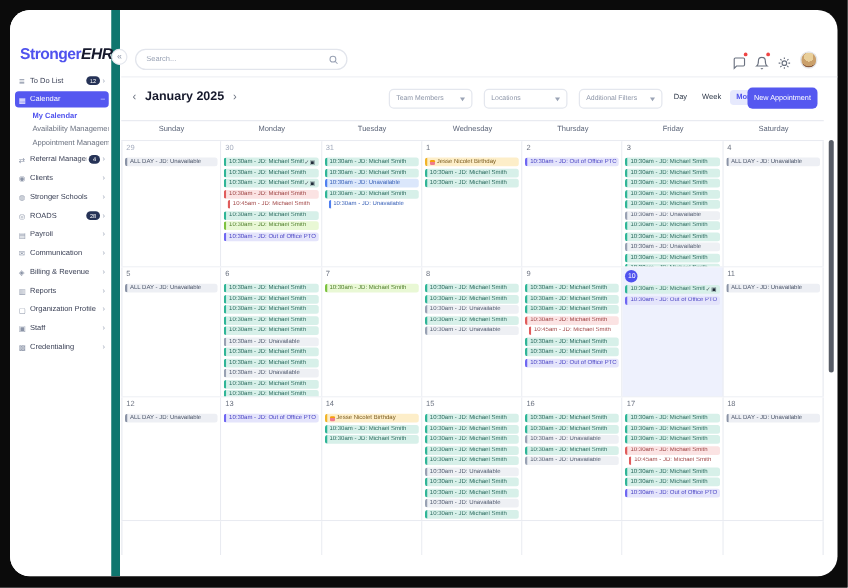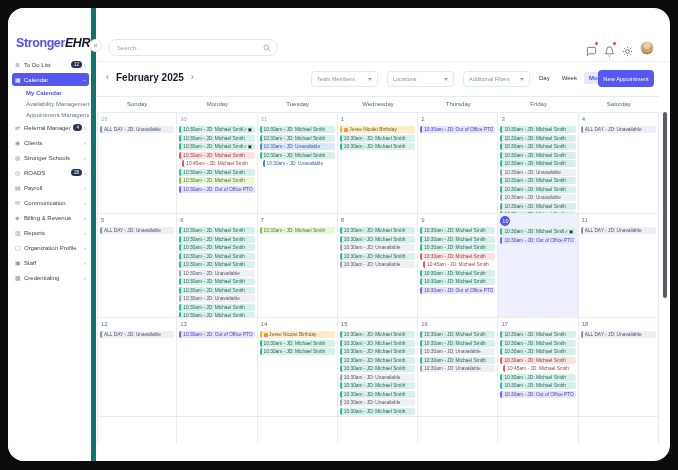--- a/index.html
+++ b/index.html
@@ -1,19 +1,19 @@
 <!DOCTYPE html>
 <html><head>
 <meta charset="utf-8">
 <style>
   html,body{margin:0;padding:0;width:678px;height:470px;background:#0b0b0b;font-family:"Liberation Sans",sans-serif;}
   *{box-sizing:border-box;}
   .card{position:absolute;left:8px;top:8px;width:662px;height:453px;background:#fff;border-radius:16px;overflow:hidden;}
   
-  .sidebar{position:absolute;left:0;top:0;width:88px;height:100%;background:#fff;border-right:5px solid #0f766e;z-index:2;padding-left:32px;}
+  .sidebar{position:absolute;left:0;top:0;width:88px;height:100%;background:#fff;border-right:7px solid #0f766e;z-index:2;padding-left:32px;}
   .logo{position:absolute;left:8px;top:28px;font-size:12.5px;font-weight:bold;letter-spacing:-0.4px;white-space:nowrap;}
   .logo .p1{color:#4f52ee;}
   .logo .p2{color:#16192c;font-style:italic;font-weight:800;}
   .collapse{position:absolute;left:81px;top:31px;width:13px;height:13px;border-radius:50%;background:#fff;border:1px solid #e4e7ee;color:#8a93a6;font-size:7px;line-height:11px;text-align:center;z-index:6;}
   .menu{position:absolute;left:4px;top:50px;right:2px;}
   .s-item{display:flex;align-items:center;height:13px;margin-bottom:2px;padding:0 3px;color:#3c4257;font-size:6px;border-radius:3px;cursor:pointer;}
   .s-item.active{background:#5558f0;color:#fff;}
   .s-ic{width:8px;font-size:6px;color:#8a93a6;margin-right:1px;flex:none;}
   .s-item.active .s-ic{color:#fff;}
   .s-lbl{flex:1;white-space:nowrap;overflow:hidden;}
@@ -176,21 +176,21 @@
               <path d="M12 2v3M12 19v3M2 12h3M19 12h3M4.9 4.9l2.2 2.2M16.9 16.9l2.2 2.2M19.1 4.9l-2.2 2.2M7.1 16.9l-2.2 2.2"></path>
             </svg>
         </div>
         <div class="avatar"></div>
       </div>
     </div>
 
     <div class="toolbar">
       <div class="nav">
         <span class="nav-arrow">‹</span>
-        <span class="m-title">February 2025</span>
+        <span class="m-title">January 2025</span>
         <span class="nav-arrow">›</span>
       </div>
       <div class="filters">
           <div class="filter">
             <span class="f-lbl">Team Members</span>
             <span class="tri"></span>
           </div>
           <div class="filter">
             <span class="f-lbl">Locations</span>
             <span class="tri"></span>

